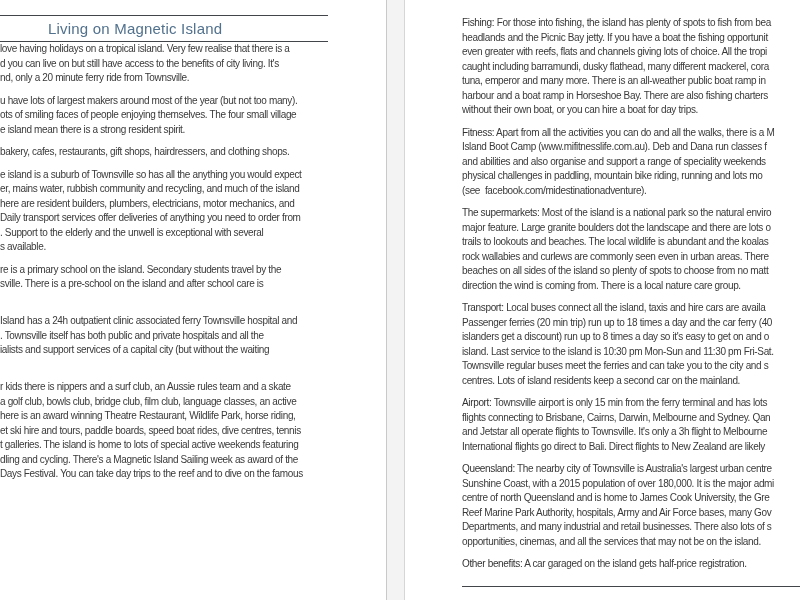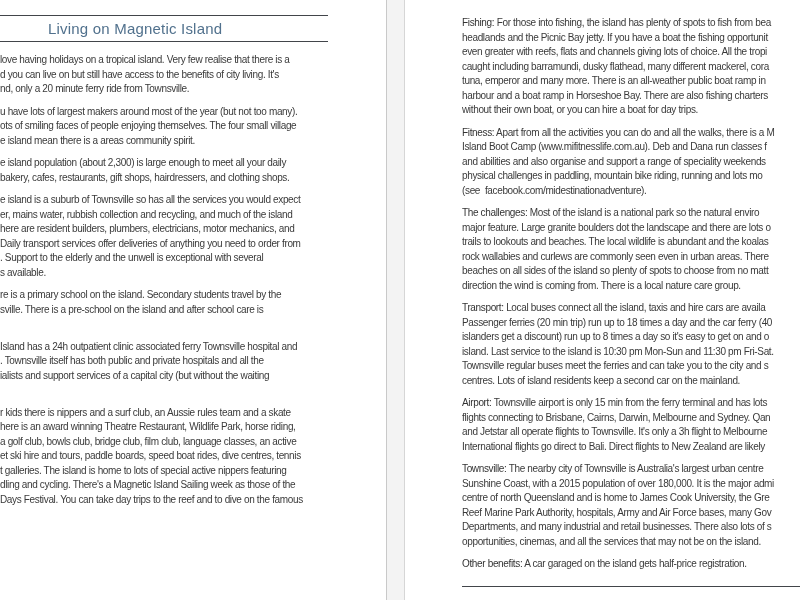--- a/index.html
+++ b/index.html
@@ -42,21 +42,21 @@
     letter-spacing: 0.2px;
     white-space: pre;
   }
   .body-text {
     position: absolute;
     color: #3a3a3a;
     font-size: 10px;
     letter-spacing: -0.35px;
     line-height: 14.5px;
   }
-  .left-body  { left: 0;  top: 53px; width: 386px; }
+  .left-body  { left: 0;  top: 42px; width: 386px; }
   .right-body { left: 57px; top: 16px; width: 500px; }
   .para { margin: 0 0 8px 0; }
   .line { white-space: pre; min-height: 14.5px; }
   .lbl  { font-weight: normal; color: #333333; }
   .footer-rule {
     position: absolute; left: 57px; top: 586px; width: 400px;
     border-top: 1.5px solid #42454a;
   }
 </style>
 </head>
@@ -70,52 +70,51 @@
     </div>
     <div class="body-text left-body">
         <div class="para">
           <div class="line">love having holidays on a tropical island. Very few realise that there is a</div>
           <div class="line">d you can live on but still have access to the benefits of city living. It's</div>
           <div class="line">nd, only a 20 minute ferry ride from Townsville.</div>
         </div>
         <div class="para">
           <div class="line">u have lots of largest makers around most of the year (but not too many).</div>
           <div class="line">ots of smiling faces of people enjoying themselves. The four small village</div>
-          <div class="line">e island mean there is a areas community spirit.</div>
+          <div class="line">e island mean there is a strong resident spirit.</div>
         </div>
         <div class="para">
-          <div class="line">e island population (about 2,300) is large enough to meet all your daily</div>
           <div class="line">bakery, cafes, restaurants, gift shops, hairdressers, and clothing shops.</div>
         </div>
         <div class="para">
-          <div class="line">e island is a suburb of Townsville so has all the services you would expect</div>
-          <div class="line">er, mains water, rubbish collection and recycling, and much of the island</div>
+          <div class="line">e island is a suburb of Townsville so has all the anything you would expect</div>
+          <div class="line">er, mains water, rubbish community and recycling, and much of the island</div>
           <div class="line">here are resident builders, plumbers, electricians, motor mechanics, and</div>
           <div class="line">Daily transport services offer deliveries of anything you need to order from</div>
           <div class="line">. Support to the elderly and the unwell is exceptional with several</div>
           <div class="line">s available.</div>
         </div>
         <div class="para">
           <div class="line">re is a primary school on the island. Secondary students travel by the</div>
           <div class="line">sville. There is a pre-school on the island and after school care is</div>
           <div class="line"></div>
         </div>
         <div class="para">
           <div class="line">Island has a 24h outpatient clinic associated ferry Townsville hospital and</div>
           <div class="line">. Townsville itself has both public and private hospitals and all the</div>
           <div class="line">ialists and support services of a capital city (but without the waiting</div>
           <div class="line"></div>
         </div>
         <div class="para">
           <div class="line">r kids there is nippers and a surf club, an Aussie rules team and a skate</div>
+          <div class="line">a golf club, bowls club, bridge club, film club, language classes, an active</div>
           <div class="line">here is an award winning Theatre Restaurant, Wildlife Park, horse riding,</div>
-          <div class="line">a golf club, bowls club, bridge club, film club, language classes, an active</div>
           <div class="line">et ski hire and tours, paddle boards, speed boat rides, dive centres, tennis</div>
-          <div class="line">t galleries. The island is home to lots of special active nippers featuring</div>
-          <div class="line">dling and cycling. There's a Magnetic Island Sailing week as those of the</div>
+          <div class="line">t galleries. The island is home to lots of special active weekends featuring</div>
+          <div class="line">dling and cycling. There's a Magnetic Island Sailing week as award of the</div>
           <div class="line">Days Festival. You can take day trips to the reef and to dive on the famous</div>
         </div>
       </div>
   </div>
 
   <div class="page-gap"></div>
 
   <div class="page page-right">
     <div class="body-text right-body">
         <div class="para">
@@ -128,21 +127,21 @@
           <div class="line">without their own boat, or you can hire a boat for day trips.</div>
         </div>
         <div class="para">
           <div class="line"><b class="lbl">Fitness: </b>Apart from all the activities you can do and all the walks, there is a M</div>
           <div class="line">Island Boot Camp (www.mifitnesslife.com.au). Deb and Dana run classes f</div>
           <div class="line">and abilities and also organise and support a range of speciality weekends</div>
           <div class="line">physical challenges in paddling, mountain bike riding, running and lots mo</div>
           <div class="line">(see  facebook.com/midestinationadventure).</div>
         </div>
         <div class="para">
-          <div class="line"><b class="lbl">The challenges: </b>Most of the island is a national park so the natural enviro</div>
+          <div class="line"><b class="lbl">The supermarkets: </b>Most of the island is a national park so the natural enviro</div>
           <div class="line">major feature. Large granite boulders dot the landscape and there are lots o</div>
           <div class="line">trails to lookouts and beaches. The local wildlife is abundant and the koalas</div>
           <div class="line">rock wallabies and curlews are commonly seen even in urban areas. There</div>
           <div class="line">beaches on all sides of the island so plenty of spots to choose from no matt</div>
           <div class="line">direction the wind is coming from. There is a local nature care group.</div>
         </div>
         <div class="para">
           <div class="line"><b class="lbl">Transport: </b>Local buses connect all the island, taxis and hire cars are availa</div>
           <div class="line">Passenger ferries (20 min trip) run up to 18 times a day and the car ferry (40</div>
           <div class="line">islanders get a discount) run up to 8 times a day so it's easy to get on and o</div>
@@ -150,21 +149,21 @@
           <div class="line">Townsville regular buses meet the ferries and can take you to the city and s</div>
           <div class="line">centres. Lots of island residents keep a second car on the mainland.</div>
         </div>
         <div class="para">
           <div class="line"><b class="lbl">Airport: </b>Townsville airport is only 15 min from the ferry terminal and has lots</div>
           <div class="line">flights connecting to Brisbane, Cairns, Darwin, Melbourne and Sydney. Qan</div>
           <div class="line">and Jetstar all operate flights to Townsville. It's only a 3h flight to Melbourne</div>
           <div class="line">International flights go direct to Bali. Direct flights to New Zealand are likely</div>
         </div>
         <div class="para">
-          <div class="line"><b class="lbl">Townsville: </b>The nearby city of Townsville is Australia's largest urban centre</div>
+          <div class="line"><b class="lbl">Queensland: </b>The nearby city of Townsville is Australia's largest urban centre</div>
           <div class="line">Sunshine Coast, with a 2015 population of over 180,000. It is the major admi</div>
           <div class="line">centre of north Queensland and is home to James Cook University, the Gre</div>
           <div class="line">Reef Marine Park Authority, hospitals, Army and Air Force bases, many Gov</div>
           <div class="line">Departments, and many industrial and retail businesses. There also lots of s</div>
           <div class="line">opportunities, cinemas, and all the services that may not be on the island.</div>
         </div>
         <div class="para">
           <div class="line"><b class="lbl">Other benefits: </b>A car garaged on the island gets half-price registration.</div>
         </div>
       </div>

